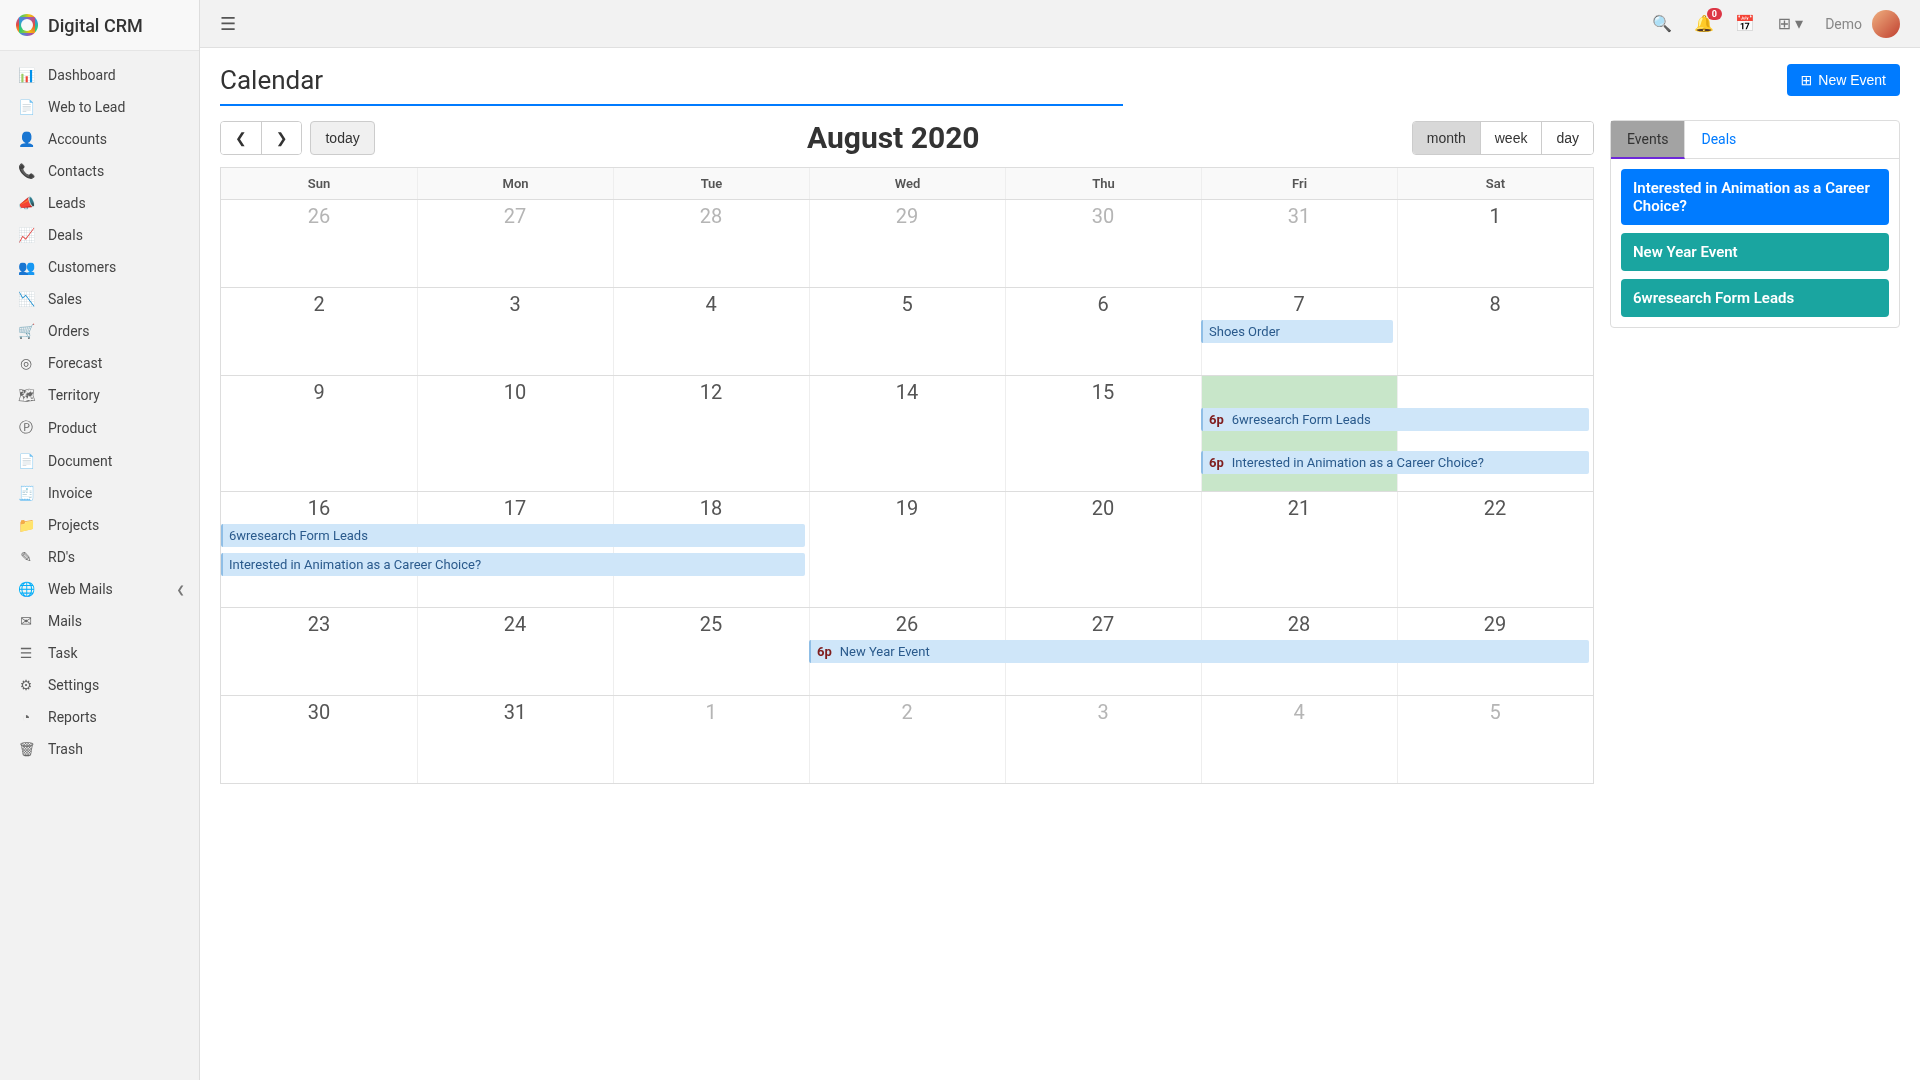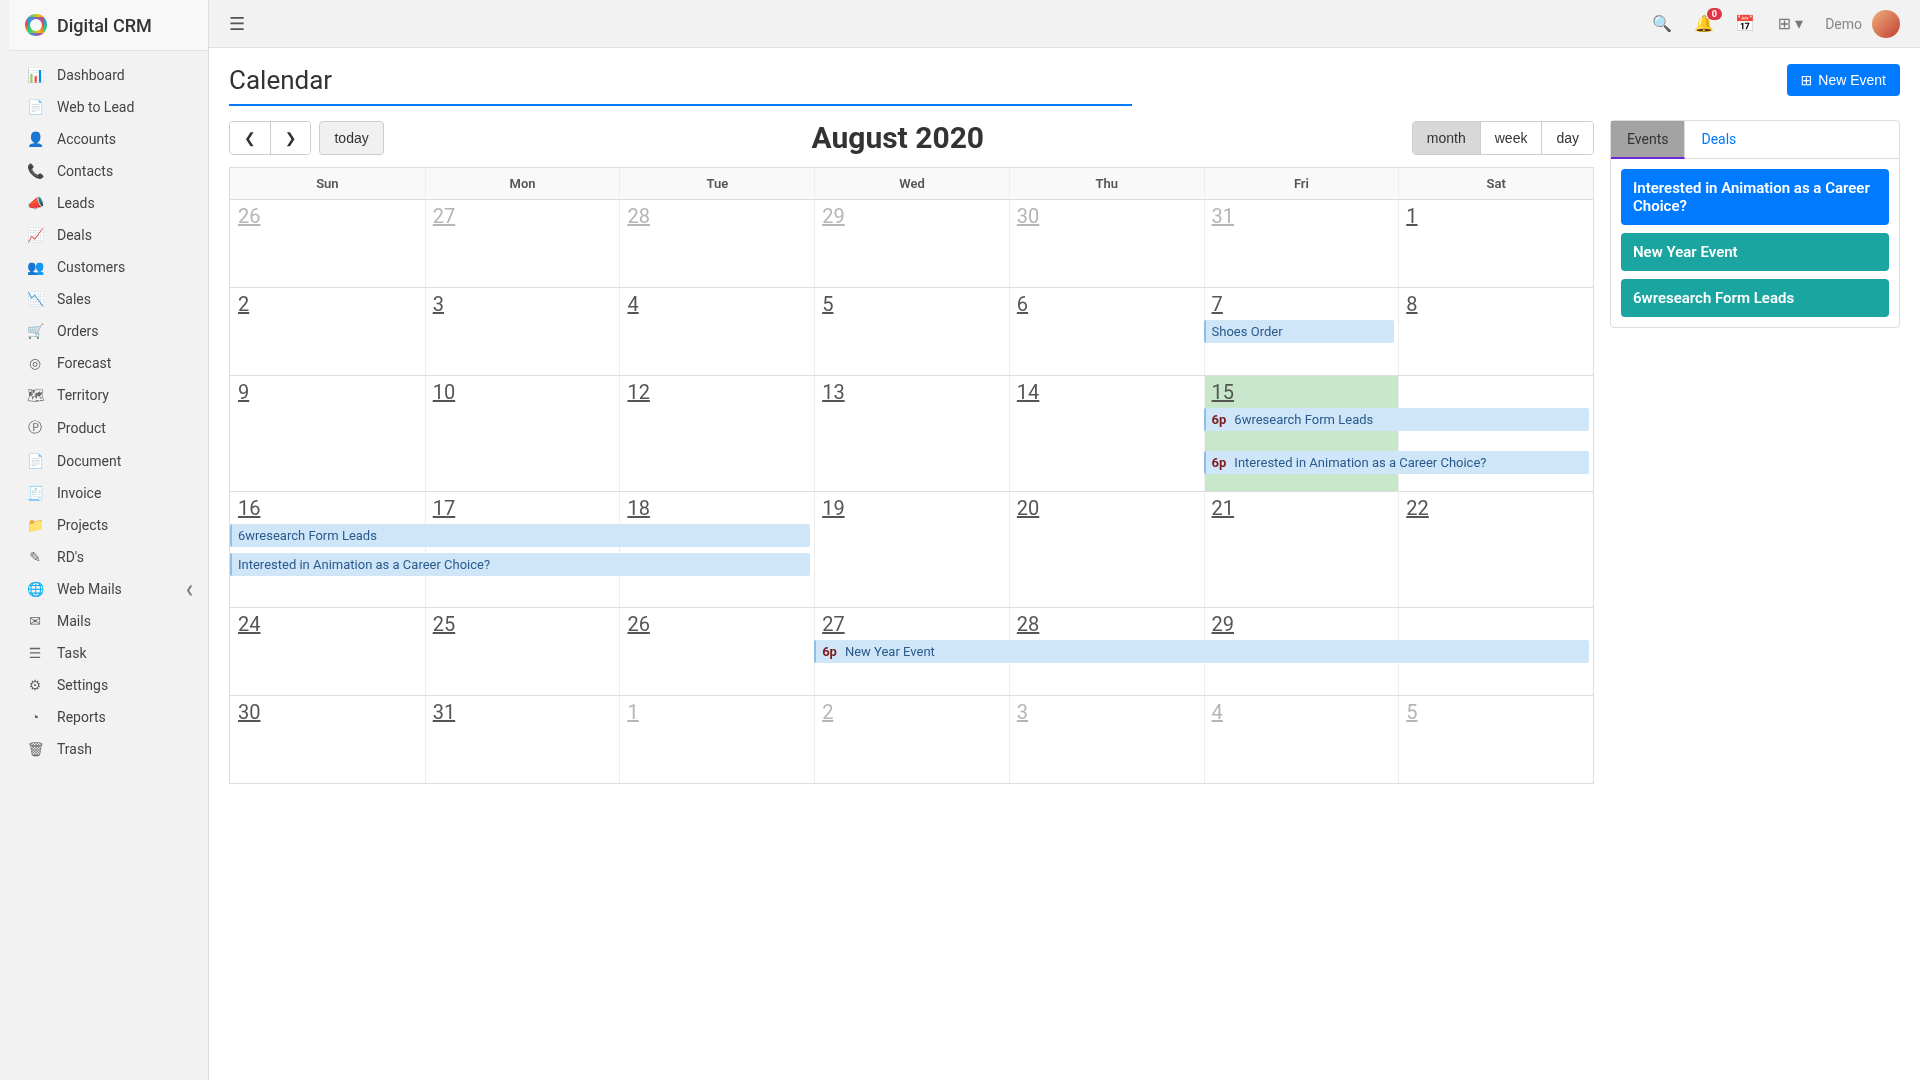--- a/index.html
+++ b/index.html
@@ -1,18 +1,18 @@
 <!DOCTYPE html>
 <html><head>
 <meta charset="utf-8">
 <style>
 * { box-sizing: border-box; margin: 0; padding: 0; }
 body { font-family: -apple-system, BlinkMacSystemFont, "Segoe UI", Roboto, sans-serif; background: #f2f2f2; color: #333; overflow: hidden; }
 
-.app { display: flex; height: 100vh; padding-left: 9px; }
+.app { display: flex; height: 100vh; }
 .sidebar { width: 200px; background: #f2f2f2; border-right: 1px solid #ddd; overflow-y: auto; }
 .brand { display: flex; align-items: center; padding: 14px 16px; gap: 10px; border-bottom: 1px solid #e5e5e5; background: #f8f8f8; }
 .brand-logo { width: 22px; height: 22px; border-radius: 50%; border: 3px solid transparent; background: conic-gradient(from 90deg, #e74c3c, #f1c40f, #2ecc71, #3498db, #9b59b6, #e74c3c); position: relative; }
 .brand-logo::after { content: ""; position: absolute; inset: 2px; background: #f8f8f8; border-radius: 50%; }
 .brand-name { font-size: 18px; font-weight: 500; color: #333; }
 
 .nav { list-style: none; padding: 8px 0; }
 .nav-item { display: flex; align-items: center; padding: 8px 18px; gap: 14px; color: #444; font-size: 14px; cursor: pointer; position: relative; }
 .nav-icon { width: 16px; text-align: center; color: #666; font-size: 14px; }
 .nav-chevron { position: absolute; right: 14px; font-size: 10px; color: #777; }
@@ -49,21 +49,21 @@
 .fc-head > div { text-align: center; padding: 8px 4px; font-size: 13px; font-weight: 600; color: #555; border-left: 1px solid #eee; }
 .fc-head > div:first-child { border-left: none; }
 
 .fc-body { display: flex; flex-direction: column; }
 .fc-week { position: relative; border-top: 1px solid #ddd; min-height: 107px; }
 .fc-bg { position: absolute; inset: 0; display: grid; grid-template-columns: repeat(7, 1fr); }
 .fc-bg > div { border-left: 1px solid #eee; }
 .fc-bg > div:first-child { border-left: none; }
 .fc-today { background: #c8e6c9 !important; }
 .fc-nums { position: relative; display: grid; grid-template-columns: repeat(7, 1fr); z-index: 1; }
-.fc-nums > div { text-align: left; padding: 4px 8px 30px 8px; font-size: 20px; color: #555; text-decoration: underline; }
+.fc-nums > div { text-align: center; padding: 4px 8px 30px 8px; font-size: 20px; color: #555; }
 .fc-nums > div.other { color: #b5b5b5; }
 .fc-events { position: absolute; left: 0; right: 0; top: 32px; z-index: 2; }
 .fc-event { position: absolute; background: #cfe6f9; color: #2a5a8c; font-size: 13px; padding: 4px 6px; border-radius: 2px; border-left: 2px solid #8fbee6; white-space: nowrap; overflow: hidden; text-overflow: ellipsis; cursor: pointer; }
 .fc-event .time { font-weight: 700; margin-right: 8px; color: #7f1d1d; }
 
 .side-panel { width: 290px; border: 1px solid #ddd; border-radius: 4px; background: #fff; }
 .tabs { display: flex; border-bottom: 1px solid #ddd; }
 .tab { padding: 10px 16px; font-size: 14px; cursor: pointer; color: #007bff; }
 .tab.active { color: #333; border-bottom: 2px solid #6d28d9; background: #a3a3a3; margin-bottom: -1px; border-right: 1px solid #ddd; }
 .panel-body { padding: 10px; display: flex; flex-direction: column; gap: 8px; }
@@ -279,21 +279,20 @@
                     <div></div>
                     <div></div>
                     <div></div>
                     <div class="fc-today"></div>
                     <div></div>
                   </div>
                   <div class="fc-nums">
                     <div>9</div>
                     <div>10</div>
                     <div>12</div>
-                    <div>13</div>
                     <div>14</div>
                     <div>15</div>
                   </div>
                   <div class="fc-events">
                     <div class="fc-event" style="left: 71.4286%; width: calc(28.5714% - 4px); top: 0px;"><span class="time">6p</span>6wresearch Form Leads</div>
                     <div class="fc-event" style="left: 71.4286%; width: calc(28.5714% - 4px); top: 43px;"><span class="time">6p</span>Interested in Animation as a Career Choice?</div>
                   </div>
                 </div>
                 <div class="fc-week" style="min-height: 116px;">
                   <div class="fc-bg">
@@ -323,20 +322,21 @@
                   <div class="fc-bg">
                     <div></div>
                     <div></div>
                     <div></div>
                     <div></div>
                     <div></div>
                     <div></div>
                     <div></div>
                   </div>
                   <div class="fc-nums">
+                    <div>23</div>
                     <div>24</div>
                     <div>25</div>
                     <div>26</div>
                     <div>27</div>
                     <div>28</div>
                     <div>29</div>
                   </div>
                   <div class="fc-events">
                     <div class="fc-event" style="left: 42.8571%; width: calc(57.1429% - 4px); top: 0px;"><span class="time">6p</span>New Year Event</div>
                   </div>

